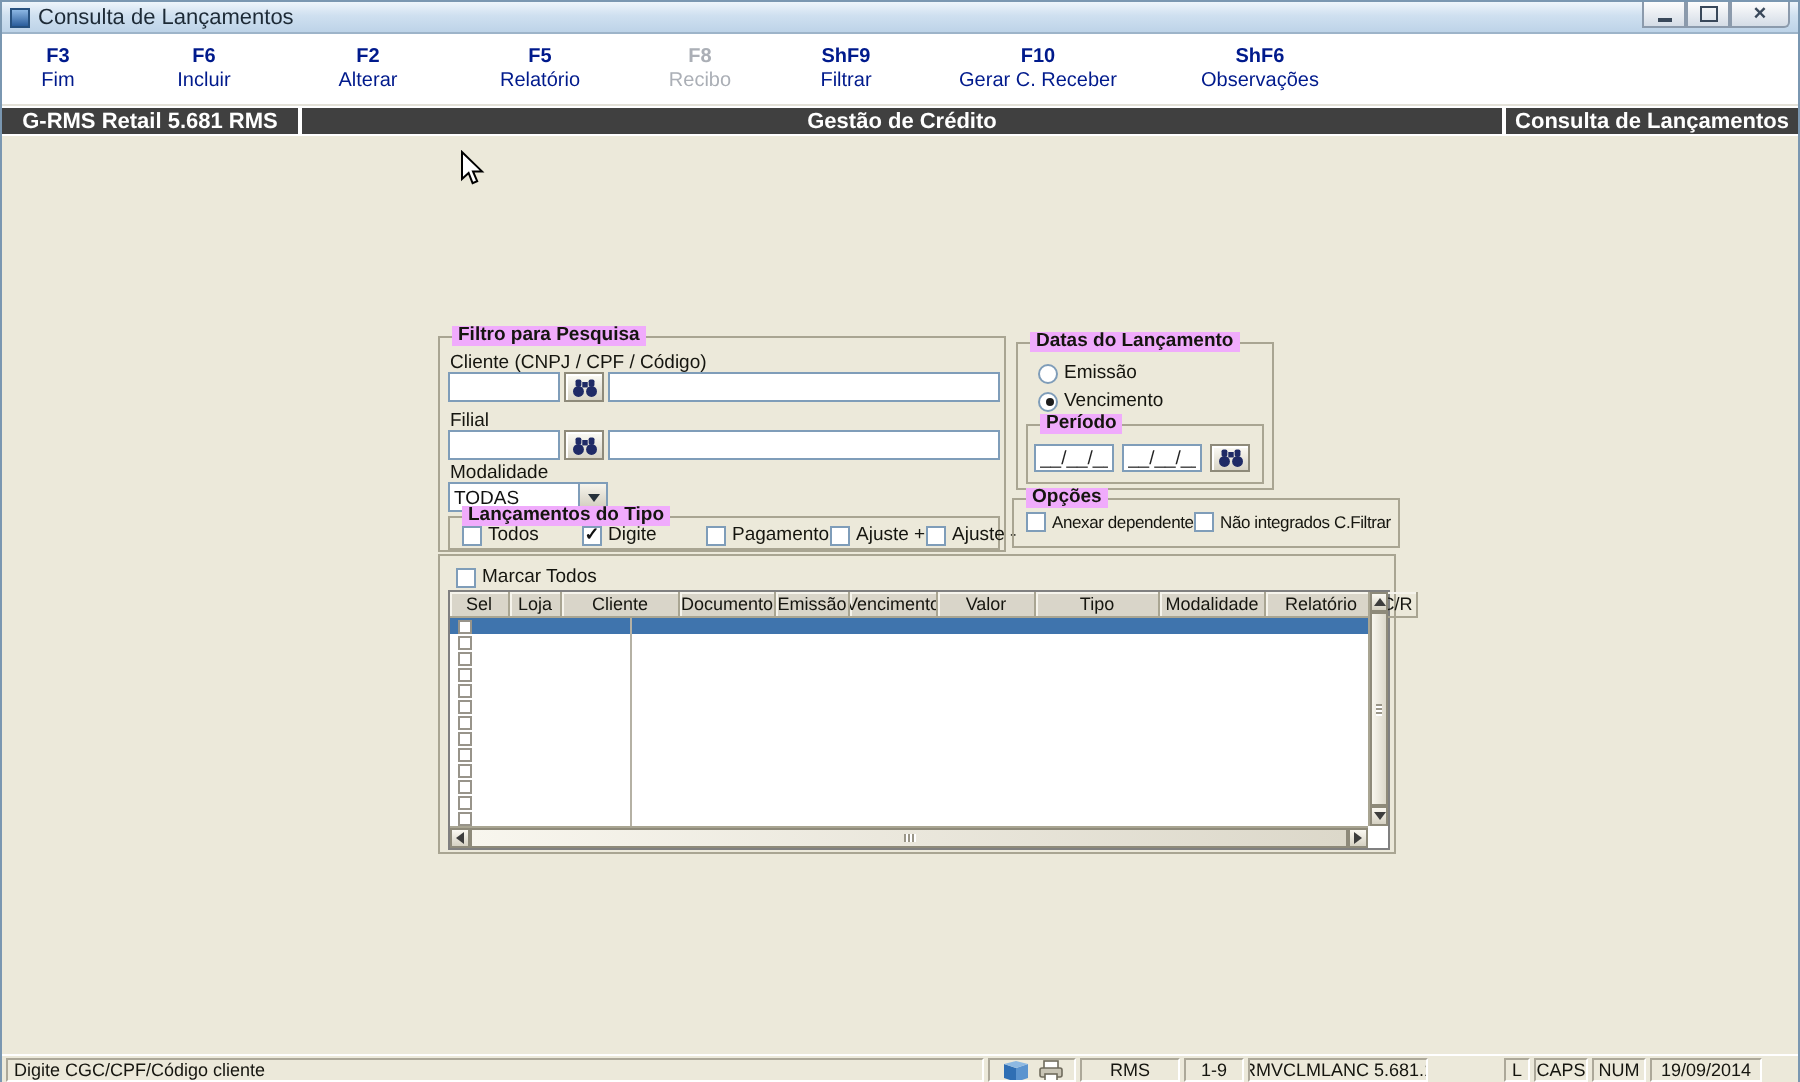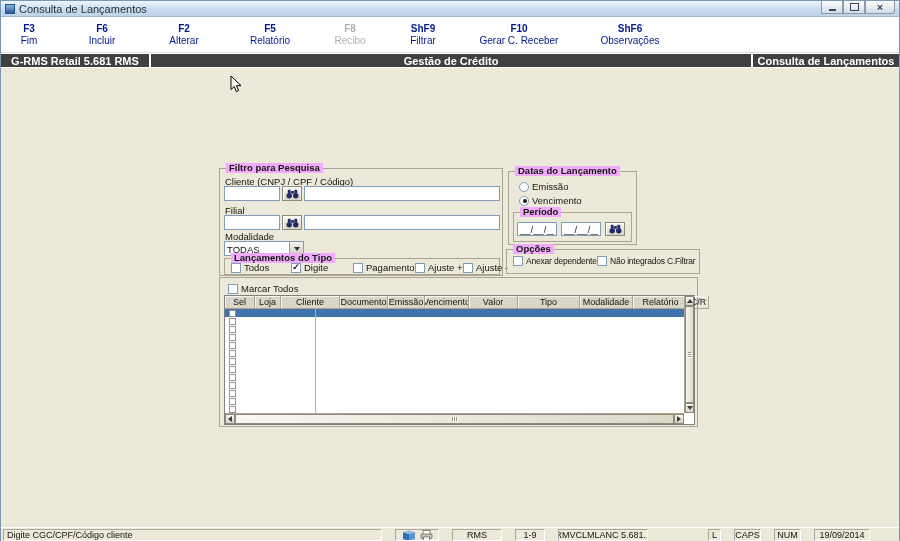--- a/index.html
+++ b/index.html
@@ -67,21 +67,21 @@
   .hscroll .sbtn { width:10px; height:100%; }
   .arr-up::after { content:""; border:3px solid transparent; border-bottom:4px solid #3d3d3d; margin-bottom:3px; }
   .arr-down::after { content:""; border:3px solid transparent; border-top:4px solid #3d3d3d; margin-top:3px; }
   .arr-left::after { content:""; border:3px solid transparent; border-right:4px solid #3d3d3d; margin-right:3px; }
   .arr-right::after { content:""; border:3px solid transparent; border-left:4px solid #3d3d3d; margin-left:3px; }
   .sthumb { flex:1; background:linear-gradient(90deg,#f8f6ee,#dcd8ca); border:1px solid #8e8a7a; position:relative; }
   .vscroll .sthumb::after { content:""; position:absolute; left:2px; right:2px; top:50%; height:6px; transform:translateY(-50%); background:repeating-linear-gradient(#9a9688 0 1px, #ffffff 1px 2px); }
   .hscroll .sthumb::after { content:""; position:absolute; top:2px; bottom:2px; left:50%; width:6px; transform:translateX(-50%); background:repeating-linear-gradient(90deg,#9a9688 0 1px, #ffffff 1px 2px); }
 
   
-  .statusbar { height:15px; background:#ece9da; border-top:1px solid #ffffff; display:flex; align-items:stretch; gap:13px; padding:1px 2px; font-size:9px; color:#15150f; }
+  .statusbar { height:15px; background:#ece9da; border-top:1px solid #ffffff; display:flex; align-items:stretch; gap:2px; padding:1px 2px; font-size:9px; color:#15150f; }
   .scell { border:1px solid; border-color:#aca899 #ffffff #ffffff #aca899; display:flex; align-items:center; justify-content:center; padding:0 3px; white-space:nowrap; overflow:hidden; }
   .scell.hint { flex:1; justify-content:flex-start; }
   .sgap { flex:0 0 auto; }
   .sicon { display:inline-flex; align-items:center; }
 
   .cursor { position:absolute; z-index:99; pointer-events:none; }
 </style>
 </head>
 <body>
 

